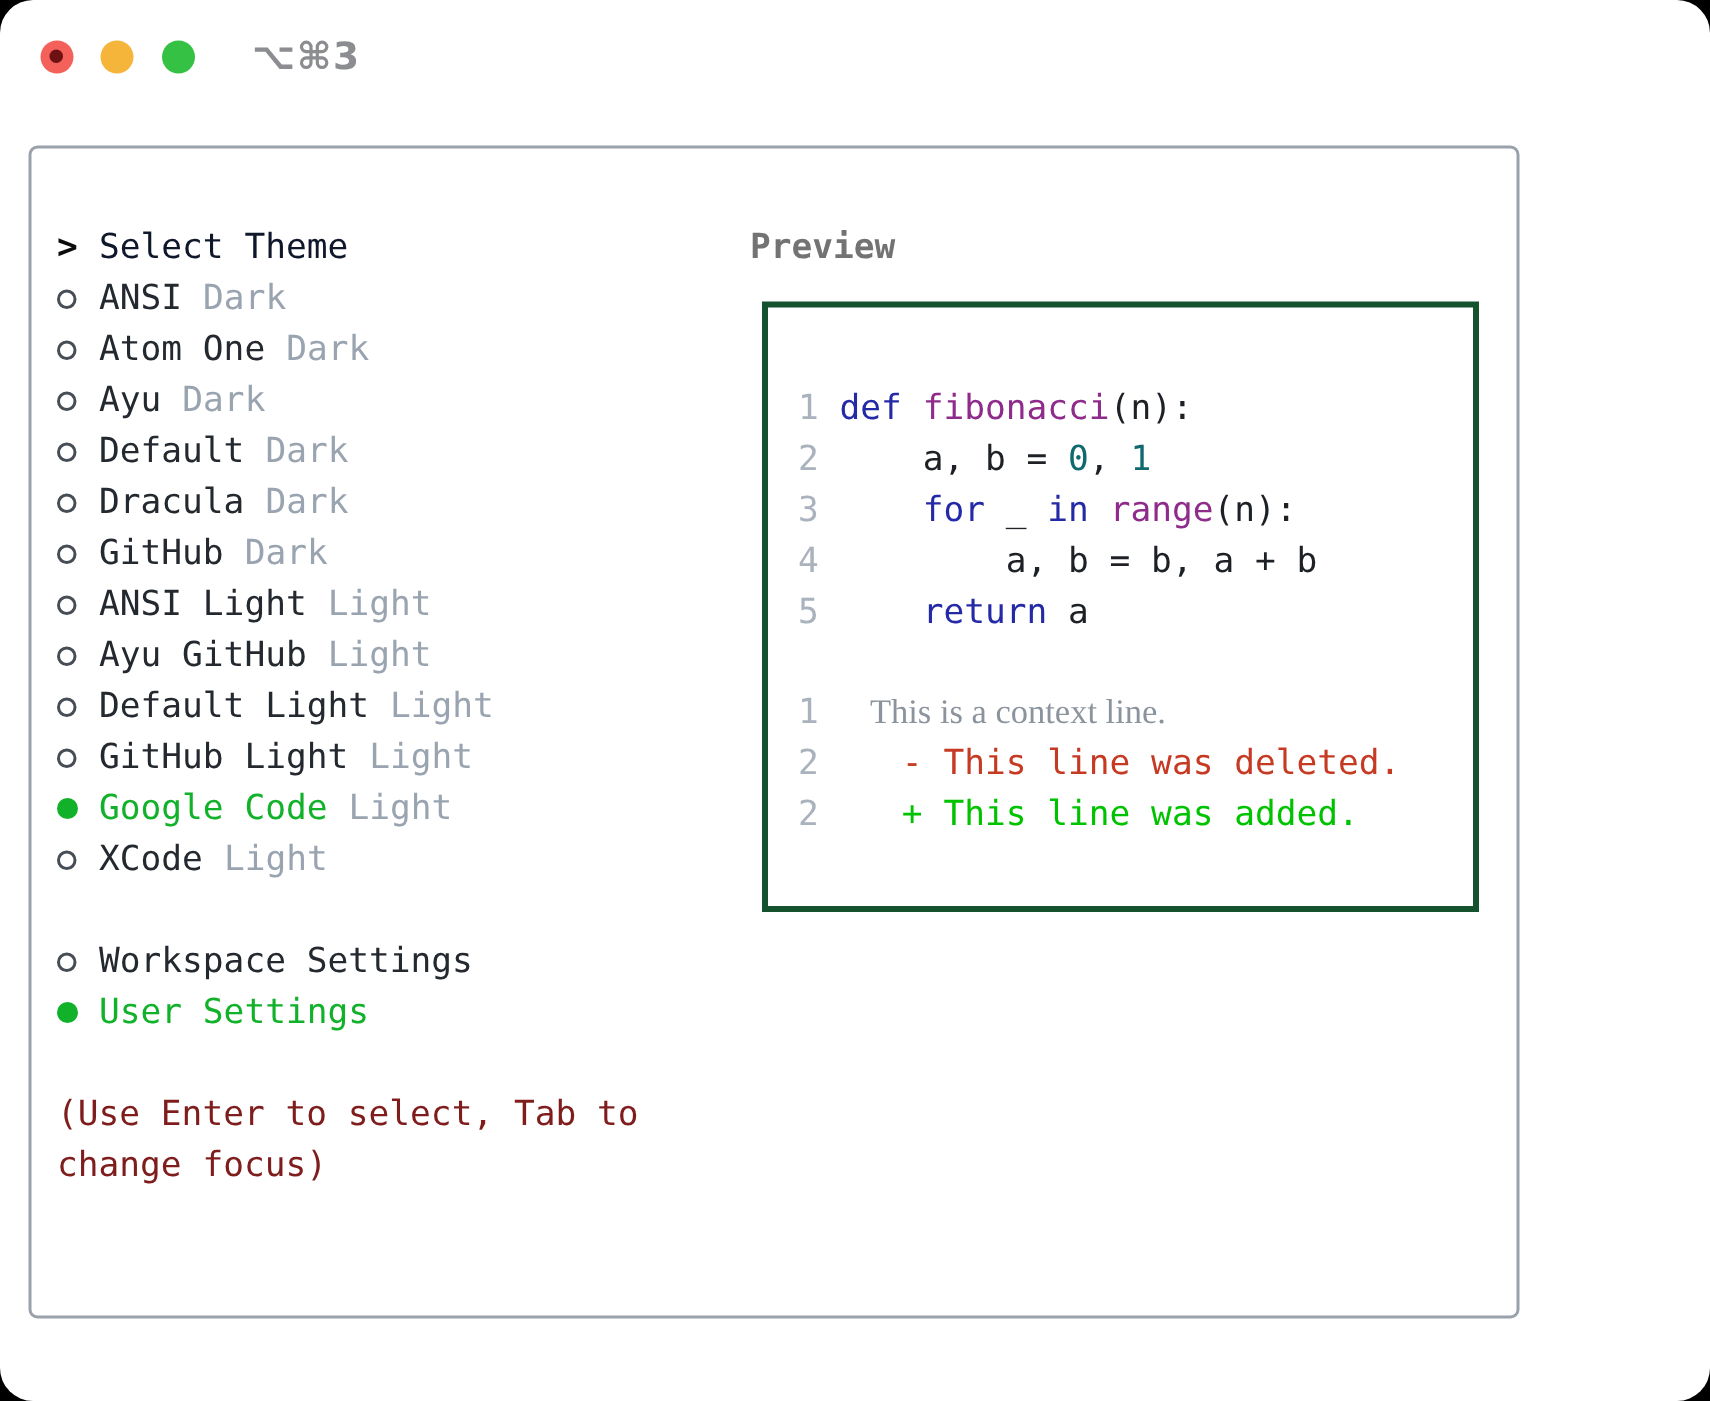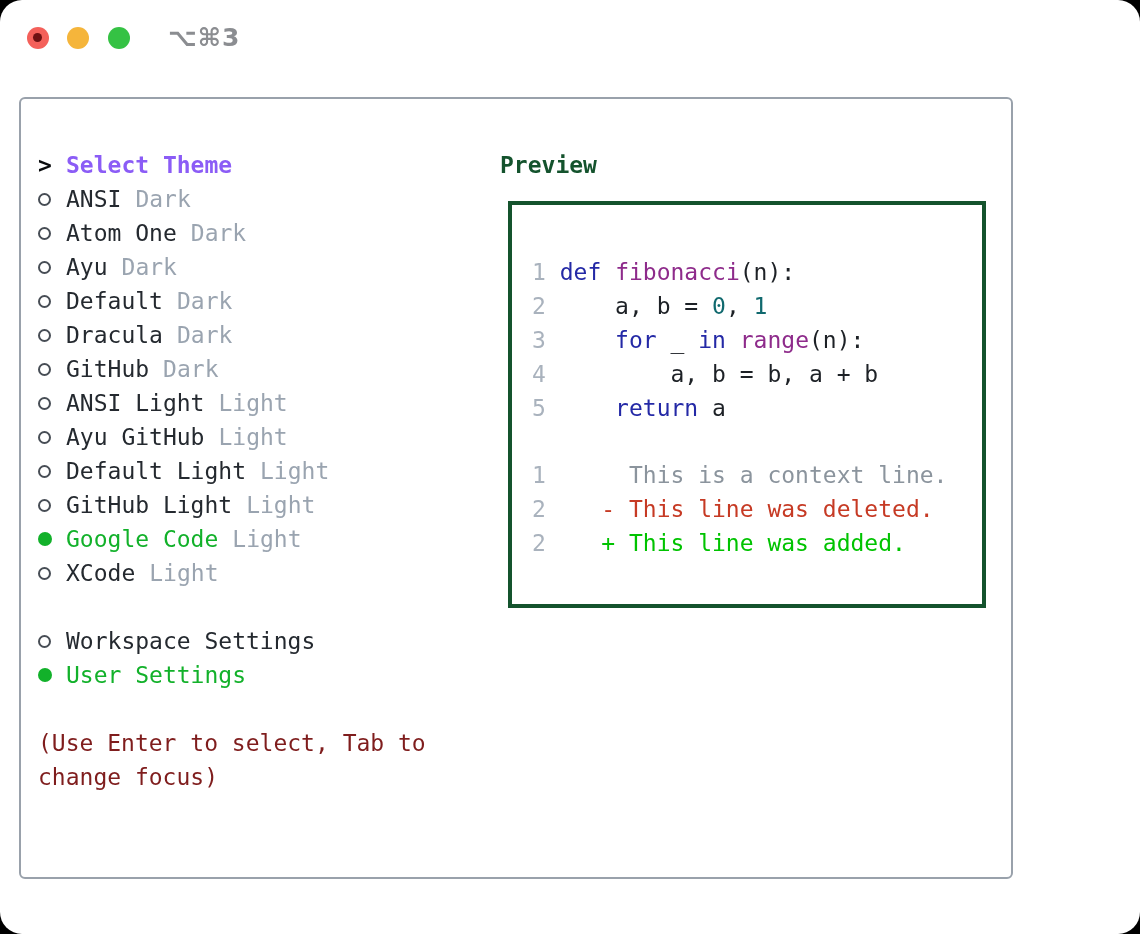--- a/index.html
+++ b/index.html
@@ -20,37 +20,37 @@
 
   
   .left-col{position:absolute;left:38px;top:148px;width:440px;}
   .row{height:34px;display:flex;align-items:center;font-size:23px;color:#24292f;white-space:pre;}
   .bullet-slot{width:28px;display:flex;align-items:center;flex:none;}
   .dot{width:13px;height:13px;border:2px solid #474d55;border-radius:50%;box-sizing:border-box;}
   .dot-filled{width:14px;height:14px;border:none;background:#12b12a;}
   .label{color:#24292f;}
   .label.green{color:#12b12a;}
   .variant{color:#9aa4b0;margin-left:14px;}
-  .hdr{font-weight:bold;color:#8b5cf6;}
+  .hdr{font-weight:normal;color:#0f172a;}
   .hdr-prefix{font-weight:bold;color:#0a0c0e;}
   .spacer{height:34px;}
   .hint{color:#7f1d1d;}
 
   
-  .preview-title{position:absolute;left:500px;top:148px;height:34px;line-height:34px;font-size:23px;font-weight:bold;color:#14532d;}
+  .preview-title{position:absolute;left:500px;top:148px;height:34px;line-height:34px;font-size:23px;font-weight:bold;color:#737373;}
   .preview-box{position:absolute;left:508px;top:201px;width:478px;height:407px;border:4px solid #14532d;box-sizing:border-box;background:#fff;}
   .code-wrap{position:absolute;left:20px;top:50px;right:0;}
   .cline{height:34px;line-height:34px;font-size:23px;white-space:pre;}
   .diff-gap{height:33px;}
   .seg.ln{color:#a9b2bd;}
   .seg.kw{color:#2429a6;}
   .seg.fn{color:#8e2b8b;}
   .seg.num{color:#10696e;}
   .seg.pl{color:#1d2126;}
-  .seg.ctx{color:#8b949d;}
+  .seg.ctx{color:#8b949d;font-family:Liberation Serif, serif;}
   .seg.del{color:#c63a24;}
   .seg.add{color:#00c300;}
 </style>
 </head>
 <body>
 
 <div class="stage">
   <div class="window">
 
     <div class="titlebar">

